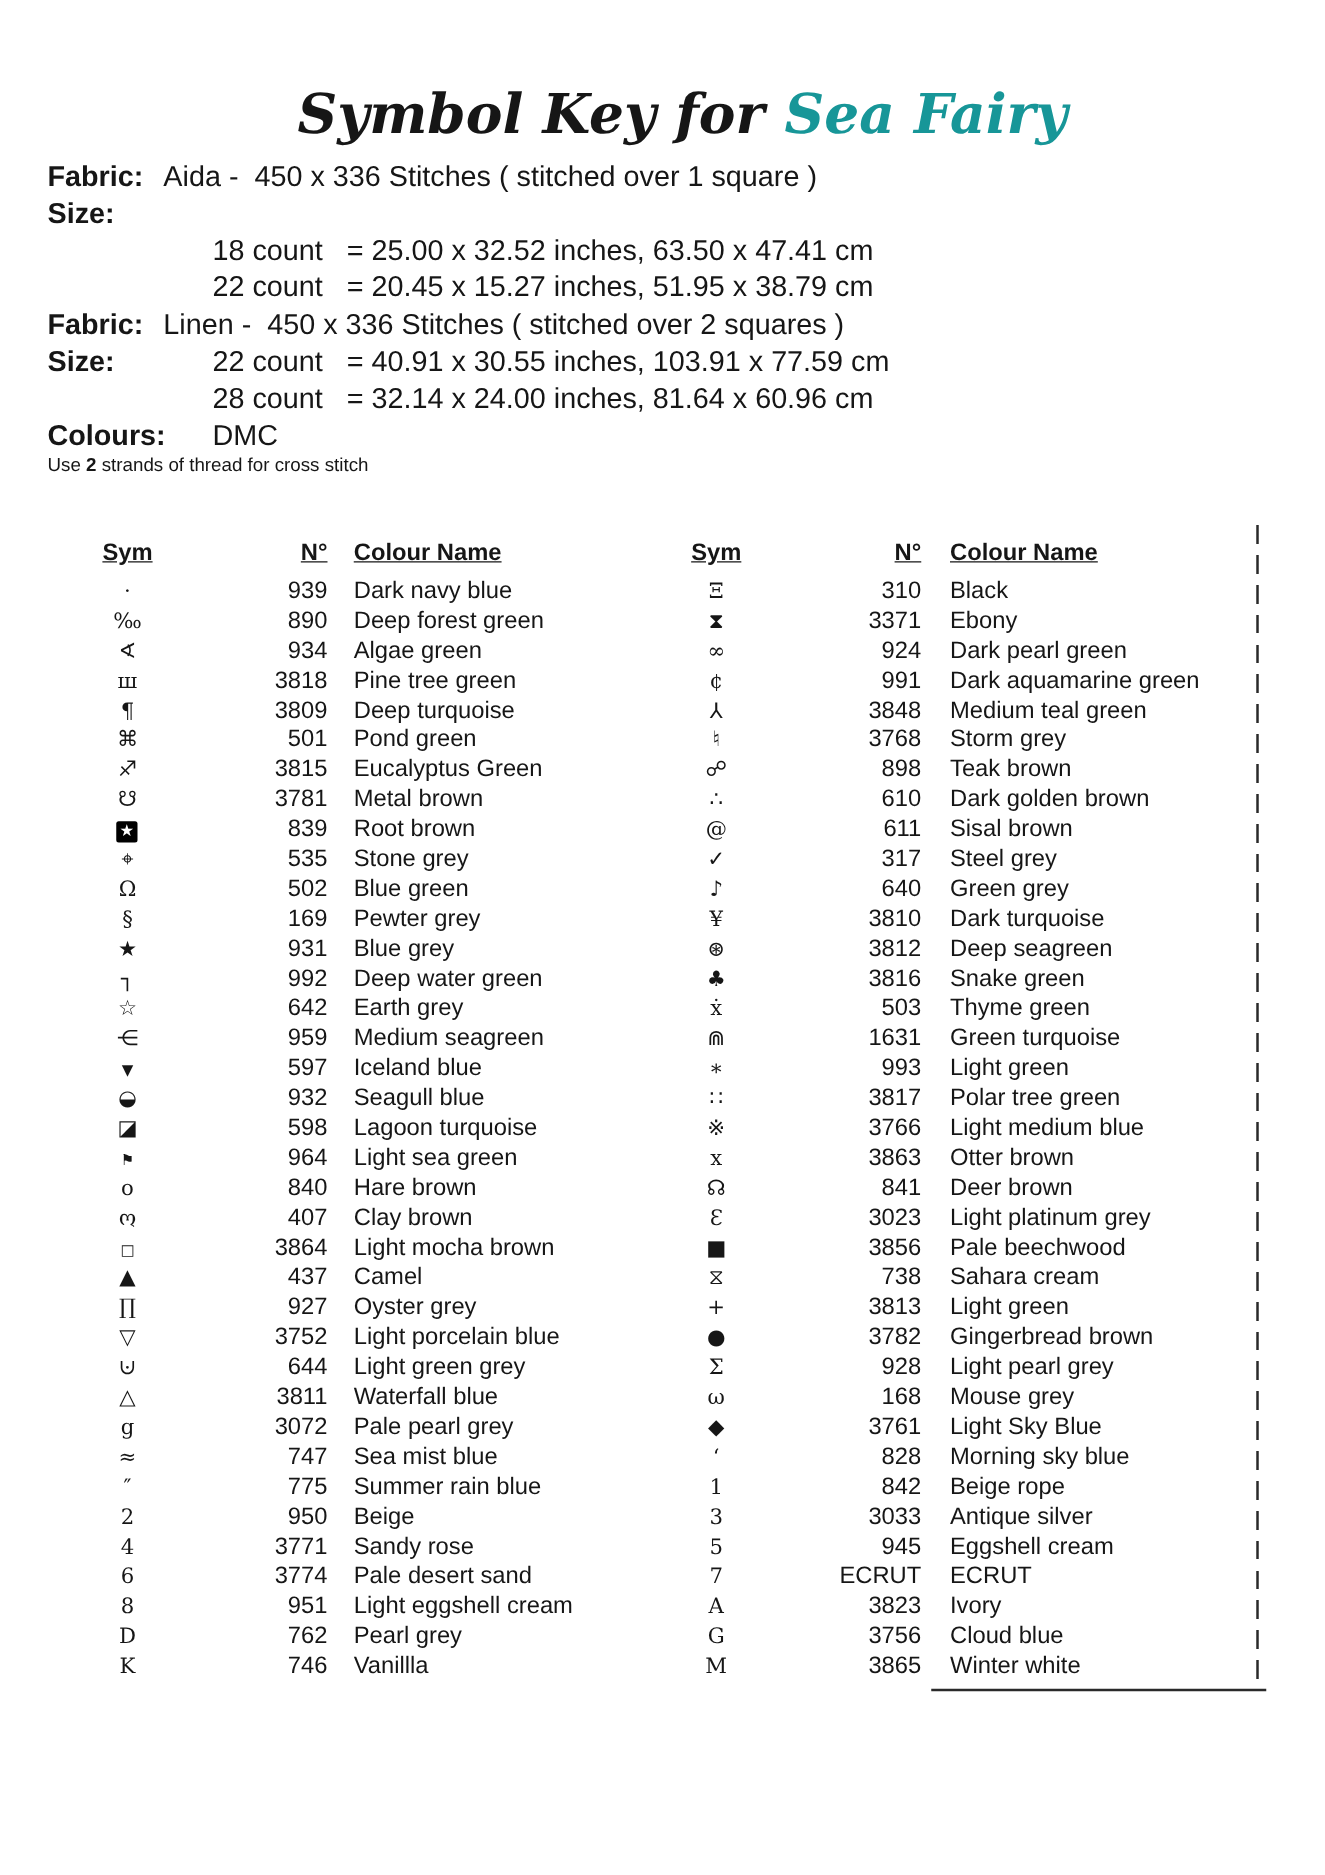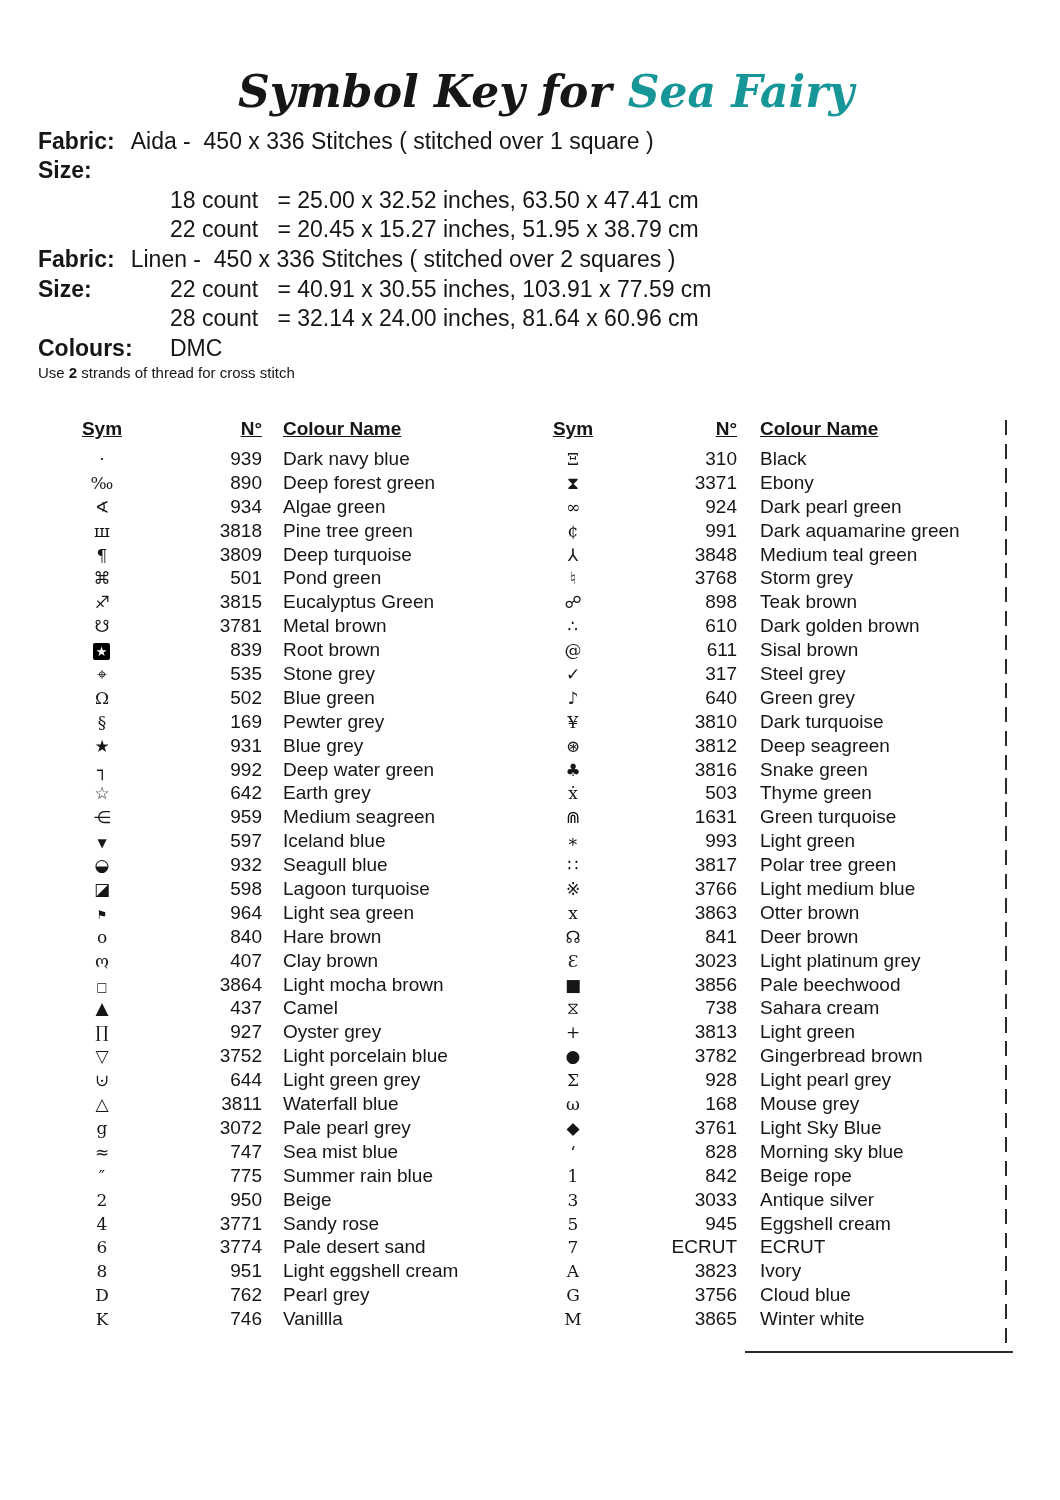--- a/index.html
+++ b/index.html
@@ -17,21 +17,21 @@
   .meta{position:absolute;top:125px;left:38px;width:760px;}
   .meta-line{display:flex;align-items:flex-end;height:29.6px;font-size:23px;}
   .meta-label{font-weight:bold;width:132px;flex:0 0 auto;}
   .meta-line[data-kind="fabric"] .meta-label{width:auto;margin-right:16px;}
   .meta-text{white-space:pre;}
 
   .usage{position:absolute;top:364px;left:38px;font-size:15px;white-space:pre;}
   .usage b{font-weight:bold;}
 
   
-  .keycol{position:absolute;top:418px;width:470px;}
+  .keycol{position:absolute;top:432px;width:470px;}
   .keycol.left{left:75px;}
   .keycol.right{left:548px;}
   .krow{display:flex;align-items:baseline;height:23.9px;font-size:19px;}
   .krow.khead{height:30px;font-weight:bold;}
   .krow.khead span{text-decoration:underline;}
   .ksym{flex:0 0 54px;text-align:center;
         font-family:"DejaVu Serif","DejaVu Sans",serif;font-size:17px;}
   .keycol.right .ksym{flex-basis:50px;}
   .knum{flex:0 0 133px;text-align:right;white-space:nowrap;}
   .keycol.right .knum{flex-basis:139px;}

